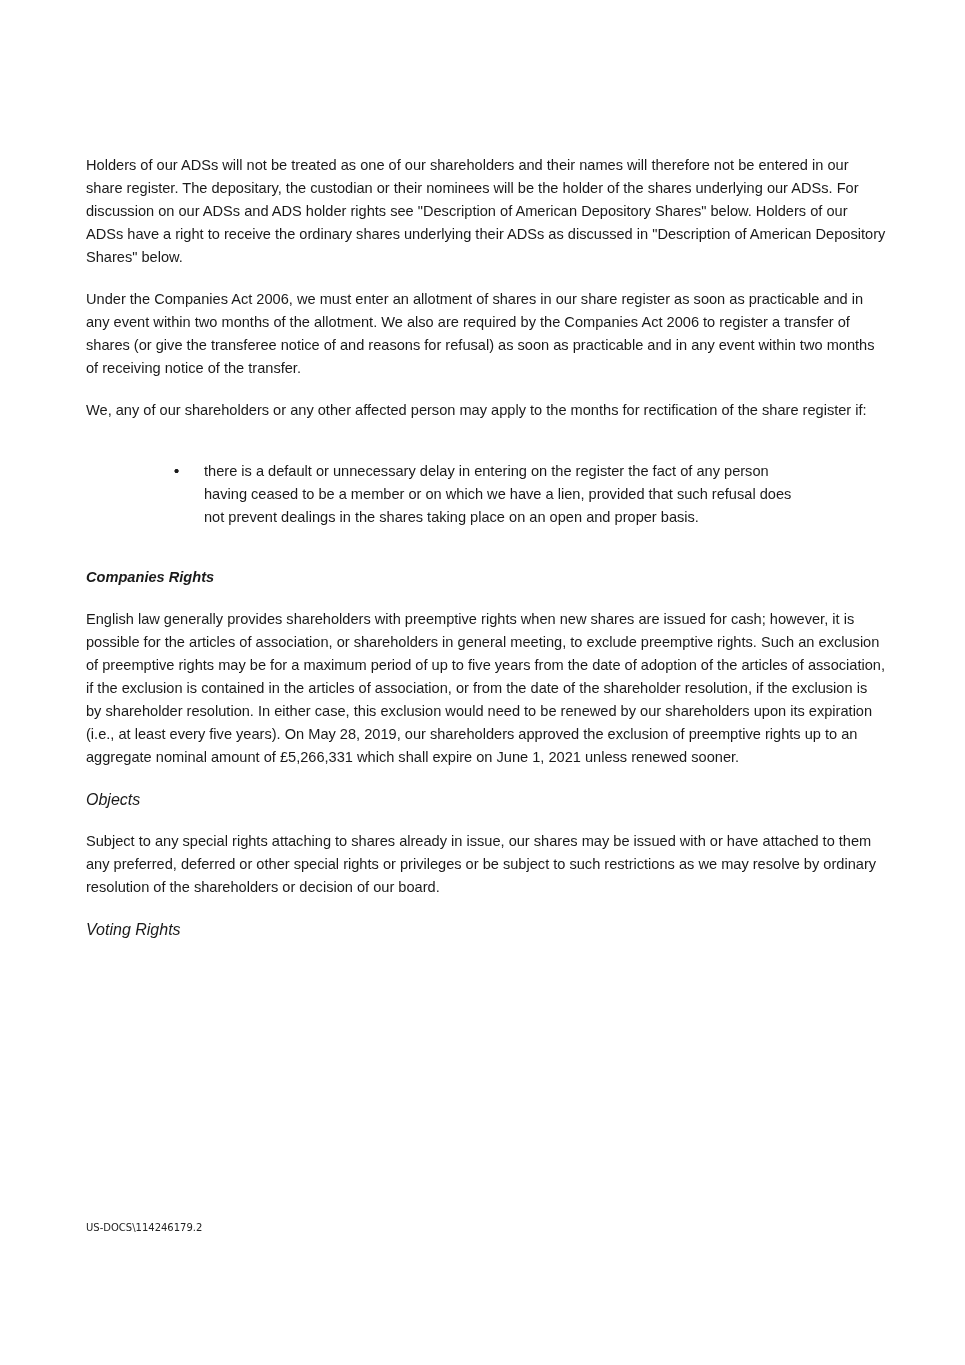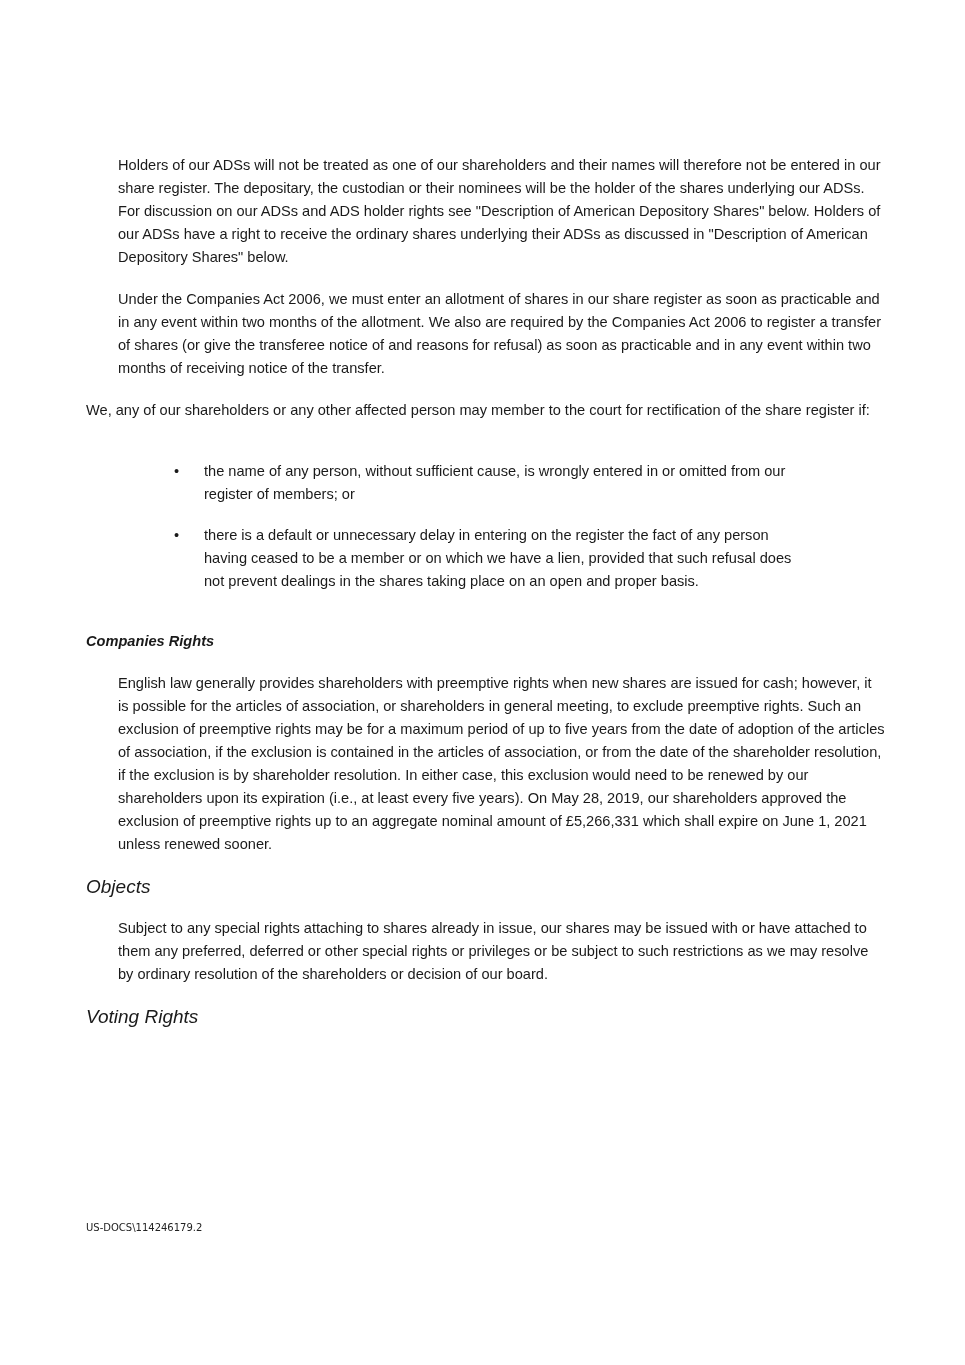--- a/index.html
+++ b/index.html
@@ -2,40 +2,39 @@
 <html><head>
   <meta charset="utf-8">
   <style>
     html, body { margin: 0; padding: 0; background: #ffffff; }
     body {
       width: 965px; height: 1365px; position: relative; overflow: hidden;
       font-family: "Liberation Sans", sans-serif; color: #1a1a1a;
     }
     .page { position: absolute; left: 86px; top: 154px; width: 800px; }
     p, .line { margin: 0; font-size: 14.6px; line-height: 23px; }
-    .para { margin-bottom: 19px; margin-left: 32px; }
+    .para { margin-bottom: 19px; }
     .bullets { margin: 38px 0 0 0; padding: 0; list-style: none; }
     .bullet { position: relative; padding-left: 118px; width: 610px; margin-bottom: 18px; font-size: 14.6px; line-height: 23px; }
     .bullet .dot { position: absolute; left: 88px; top: 0; }
     h3.bi { font-size: 14.6px; line-height: 23px; margin: 0 0 19px 0; font-weight: bold; font-style: italic; }
-    h4.it { font-size: 19px; line-height: 23px; margin: 0 0 19px 0; font-weight: normal; font-style: italic; }
+    h4.it { font-size: 16px; line-height: 23px; margin: 0 0 19px 0; font-weight: normal; font-style: italic; }
     .footer { position: absolute; left: 86px; top: 1222px; font-size: 10px; color: #222; font-family: "DejaVu Sans", sans-serif; text-align: center; }
   </style>
 </head>
 <body>
 
 <div class="page">
   <p class="para">Holders of our ADSs will not be treated as one of our shareholders and their names will therefore not be entered in our share register. The depositary, the custodian or their nominees will be the holder of the shares underlying our ADSs. For discussion on our ADSs and ADS holder rights see "Description of American Depository Shares" below. Holders of our ADSs have a right to receive the ordinary shares underlying their ADSs as discussed in "Description of American Depository Shares" below.</p>
   <p class="para">Under the Companies Act 2006, we must enter an allotment of shares in our share register as soon as practicable and in any event within two months of the allotment. We also are required by the Companies Act 2006 to register a transfer of shares (or give the transferee notice of and reasons for refusal) as soon as practicable and in any event within two months of receiving notice of the transfer.</p>
-  <p>We, any of our shareholders or any other affected person may member to the court for rectification of the share register if:</p>
+  <p>We, any of our shareholders or any other affected person may apply to the months for rectification of the share register if:</p>
 
   <ul class="bullets">
     <li class="bullet">
       <span class="dot">•</span>
-      <span>the name of any person, without sufficient cause, is wrongly entered in or omitted from our register of members; or</span>
     </li>
     <li class="bullet">
       <span class="dot">•</span>
       <span>there is a default or unnecessary delay in entering on the register the fact of any person having ceased to be a member or on which we have a lien, provided that such refusal does not prevent dealings in the shares taking place on an open and proper basis.</span>
     </li>
   </ul>
 
   <h3 class="bi" style="margin-top:37px;">Companies Rights</h3>
   <p class="para">English law generally provides shareholders with preemptive rights when new shares are issued for cash; however, it is possible for the articles of association, or shareholders in general meeting, to exclude preemptive rights. Such an exclusion of preemptive rights may be for a maximum period of up to five years from the date of adoption of the articles of association, if the exclusion is contained in the articles of association, or from the date of the shareholder resolution, if the exclusion is by shareholder resolution. In either case, this exclusion would need to be renewed by our shareholders upon its expiration (i.e., at least every five years). On May 28, 2019, our shareholders approved the exclusion of preemptive rights up to an aggregate nominal amount of £5,266,331 which shall expire on June 1, 2021 unless renewed sooner.</p>
 

